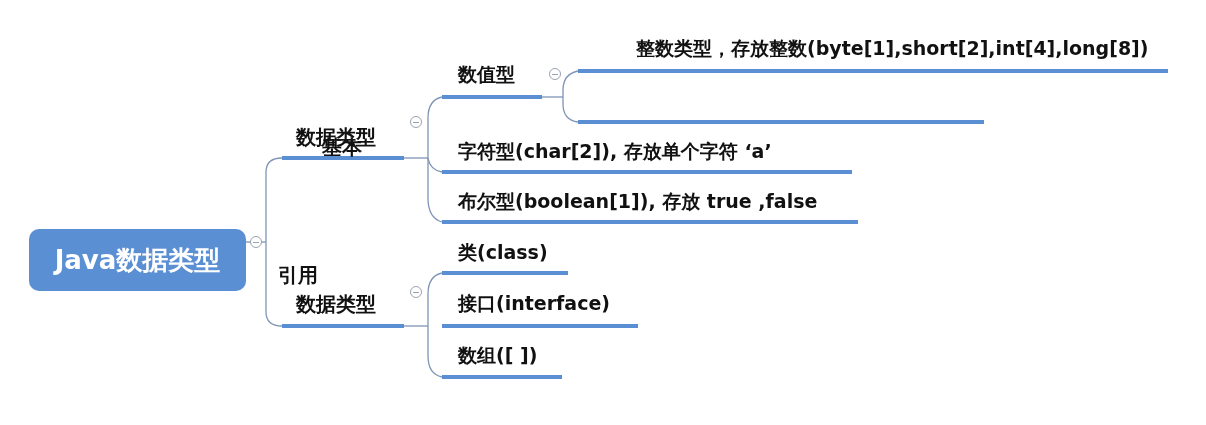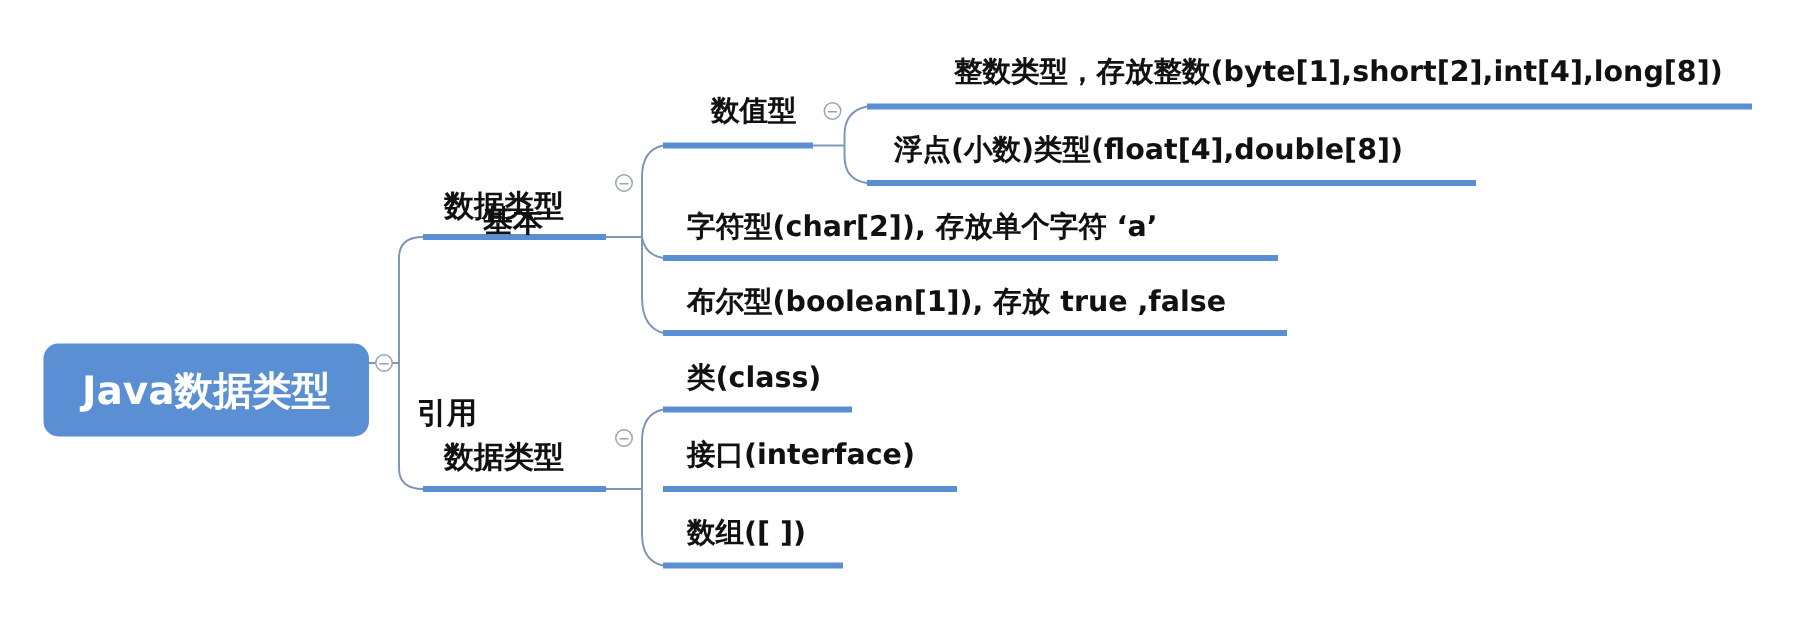--- a/index.html
+++ b/index.html
@@ -65,30 +65,27 @@
   <div class="collapse" style="left:250px; top:236px;"></div>
 
   <div class="node l1" style="left:322px; top:92px;margin-top:40px;">
     <span>基本</span>
   </div>
   <div class="node l1" style="left:296px; top:122px;">
     <span>数据类型</span>
   </div>
   <div class="collapse" style="left:410px; top:116px;"></div>
 
-  <div class="node" style="left:474px; top:62px;text-align:center;">
+  <div class="node" style="left:458px; top:62px;text-align:center;">
     <span>数值型</span>
   </div>
   <div class="collapse" style="left:549px; top:68px;"></div>
 
   <div class="node" style="left:624px; top:36px;margin-left:12px;">
     <span>整数类型，存放整数(byte[1],short[2],int[4],long[8])</span>
-  </div>
-  <div class="node" style="left:596px; top:88px;">
-    <span>浮点(小数)类型(float[4],double[8])</span>
   </div>
 
   <div class="node" style="left:458px; top:139px;">
     <span>字符型(char[2]), 存放单个字符  ‘a’</span>
   </div>
   <div class="node" style="left:458px; top:189px;text-align:right;">
     <span>布尔型(boolean[1]), 存放 true ,false</span>
   </div>
 
   <div class="node l1" style="left:278px; top:260px;">

